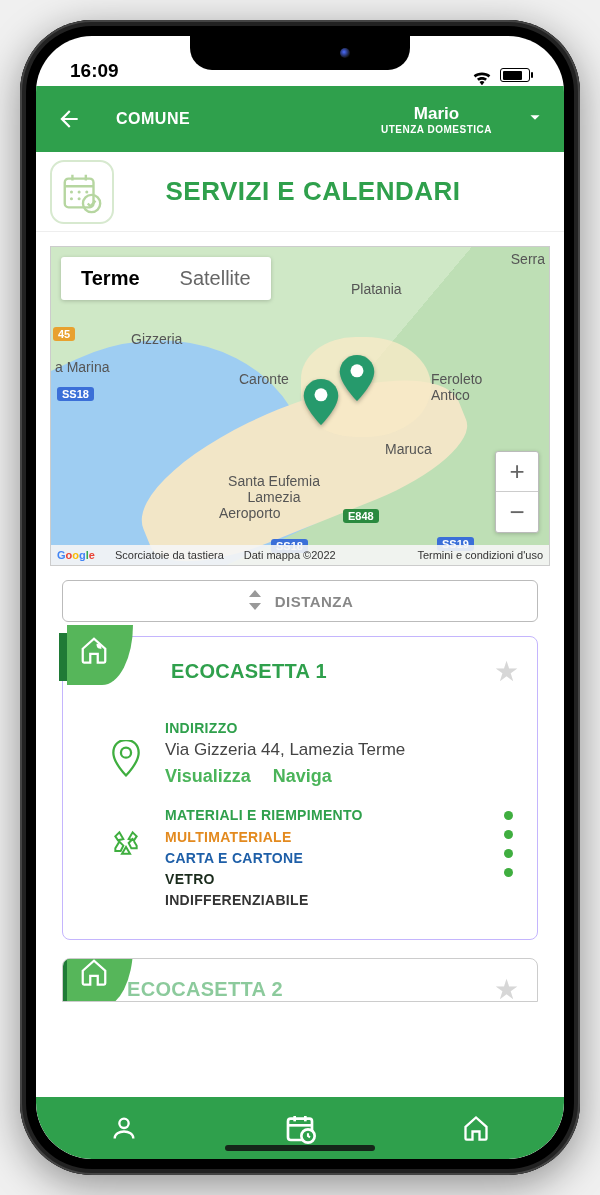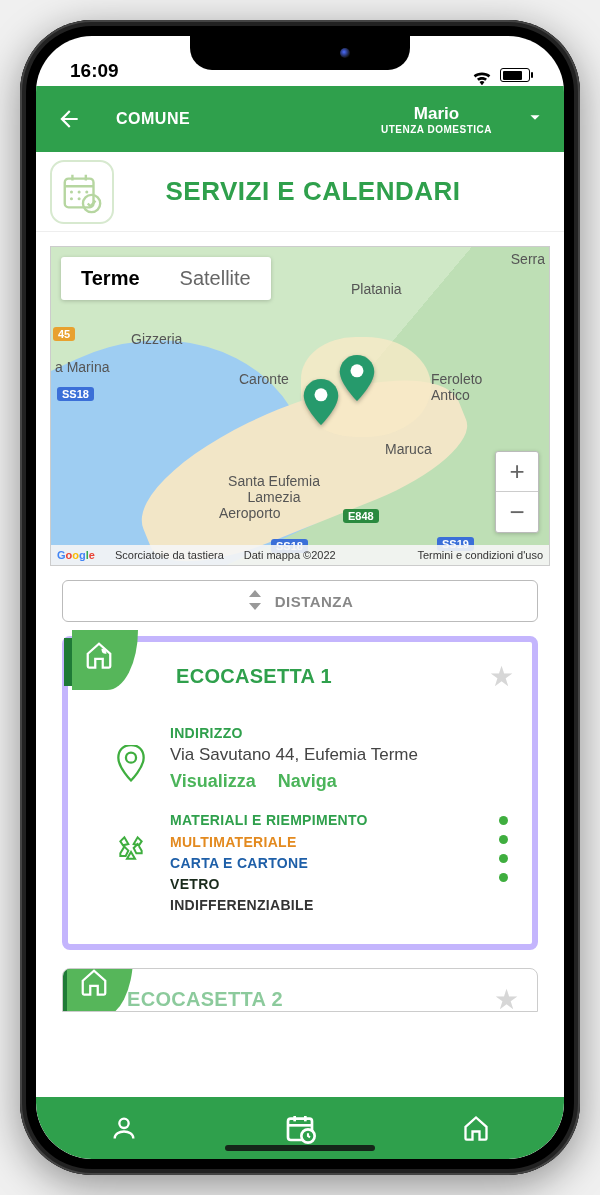--- a/index.html
+++ b/index.html
@@ -79,21 +79,21 @@
   .road-sign { position:absolute; background:#3b6fd8; color:#fff; font-size:11px; font-weight:700; padding:1px 5px; border-radius:3px;}
   
   .filter-row { display:flex; gap:16px; padding:14px 26px; }
   .filter-btn {
     flex:1; border:1px solid #bbb; border-radius:6px; height:42px;
     display:flex; align-items:center; justify-content:center; gap:12px; color:#888; font-weight:800;
     font-size:15px; letter-spacing:.5px; cursor:pointer;
   }
   
   .card-wrap { padding:0 26px; }
-  .card { border:6px solid #c4b5fd; border-radius:8px; position:relative; margin-bottom:18px; padding:18px 18px 18px 44px;}
+  .card { border:1px solid #c4b5fd; border-radius:8px; position:relative; margin-bottom:18px; padding:18px 18px 18px 44px;}
   .ribbon {
     position:absolute; top:-12px; left:-4px; width:88px; height:72px;
   }
   .ribbon .fold { position:absolute; top:8px; left:0; width:70px; height:48px; background:#1f7a36; border-radius:0 0 26px 0/0 0 50px 0; }
   .ribbon .main { position:absolute; top:0; left:8px; width:66px; height:60px; background:#56b65a; border-radius:0 0 34px 0/0 0 66px 0;}
   .ribbon .main svg { position:absolute; top:10px; left:12px; width:30px; height:30px;}
   .card-title-row { display:flex; align-items:center; justify-content:space-between; padding-left:64px; }
   .card-title { color:#2fa04c; font-weight:800; font-size:20px; letter-spacing:.3px;}
   .star { color:#d7d7d7; font-size:28px; cursor:pointer;}
   .card-sections { margin-top:22px; }
@@ -271,21 +271,21 @@
           <div class="card-sections">
             <div class="sec">
               <div class="sec-icon">
                 <svg width="32" height="38" viewBox="0 0 24 30">
                     <path d="M12 0C6 0 2 4 2 10c0 8 10 18 10 18s10-10 10-18C22 4 18 0 12 0z" fill="none" stroke="#3fae3f" stroke-width="1.8"></path>
                     <circle cx="12" cy="10" r="4" fill="none" stroke="#3fae3f" stroke-width="1.8"></circle>
                   </svg>
               </div>
               <div class="sec-body">
                 <div class="sec-label">INDIRIZZO</div>
-                <div class="sec-text">Via Savutano 44, Eufemia Terme</div>
+                <div class="sec-text">Via Gizzeria 44, Lamezia Terme</div>
                 <div class="sec-links">
                   <span>Visualizza</span>
                   <span>Naviga</span>
                 </div>
               </div>
             </div>
             <div class="sec">
               <div class="sec-icon">
                 <svg width="32" height="32" viewBox="0 0 24 24">
                     <path d="M7 4l3 5-4 1-2-3 3-3zm10 0l3 3-2 3-4-1 3-5zM4 16l3-5 3 3-2 4H4zm16 0h-4l-2-4 3-3 3 5zM9 20l3-5 3 5H9z" fill="none" stroke="#3fae3f" stroke-width="1.5"></path>

